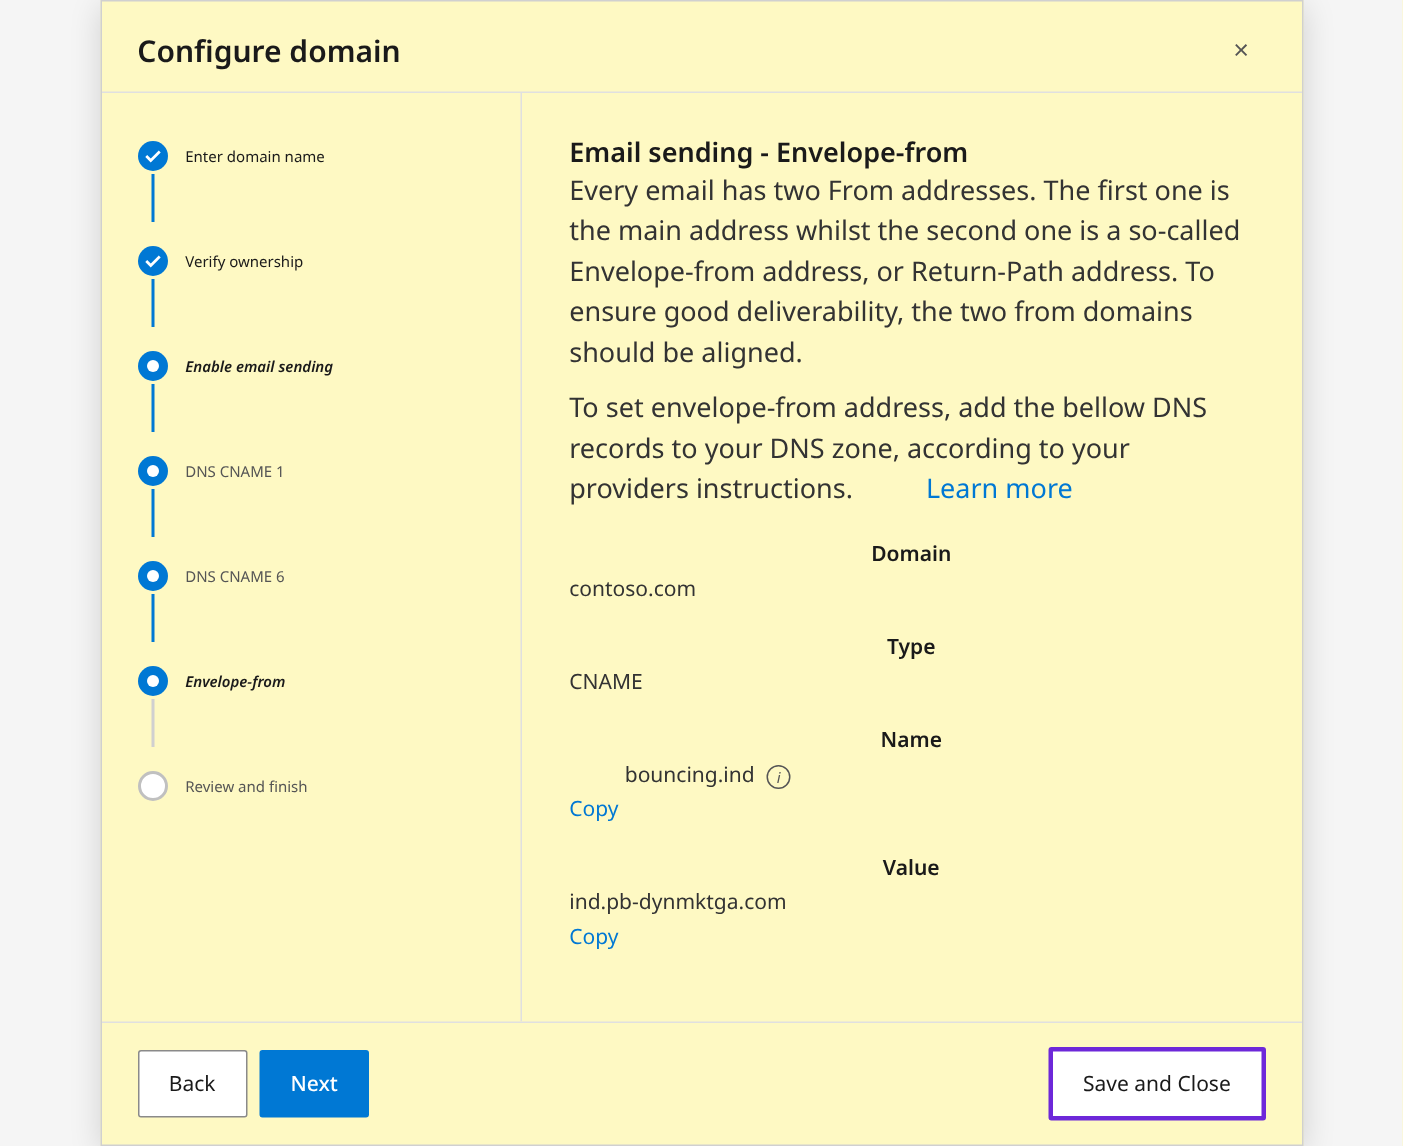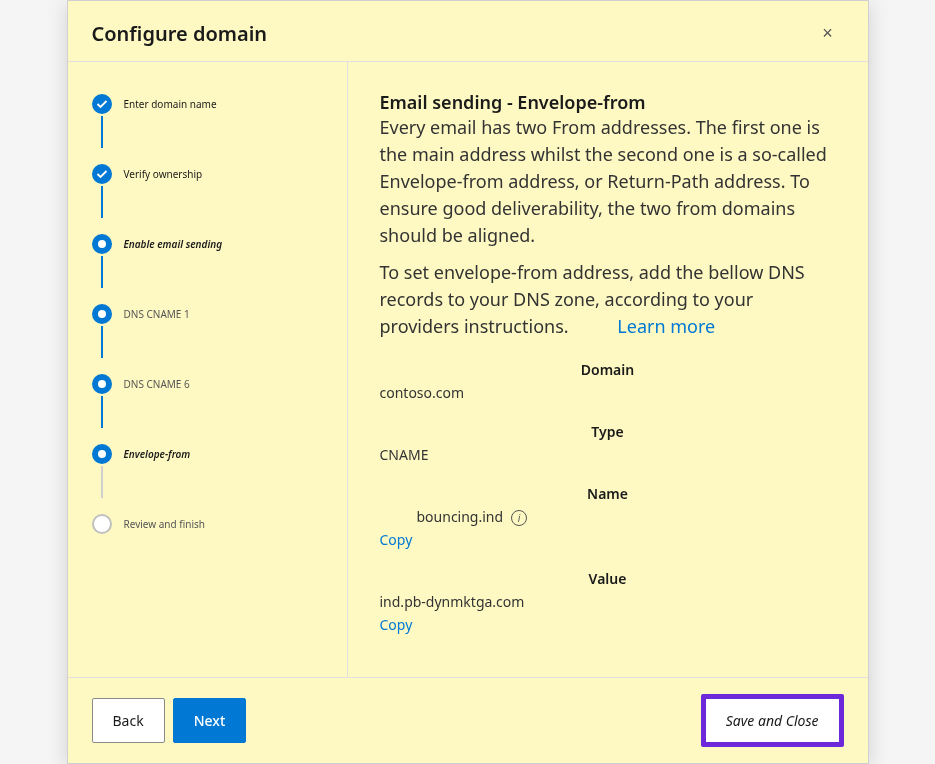--- a/index.html
+++ b/index.html
@@ -201,23 +201,22 @@
       color: #1a1a1a;
     }
     .btn-primary {
       background: #0078d4;
       border: 1px solid #0078d4;
       color: white;
       font-weight: 500;
     }
     .btn-outline {
       background: white;
-      border: 5px solid #6d28d9;
-      color: #1a1a1a;
-      font-style: italic;
+      border: 3px solid #6d28d9;
+      color: #1a1a1a;
     }
     .name-row {
       display: flex;
       align-items: center;
       gap: 4px;
       margin-left: 37px;
     }
   </style>
 </head>
 <body>

